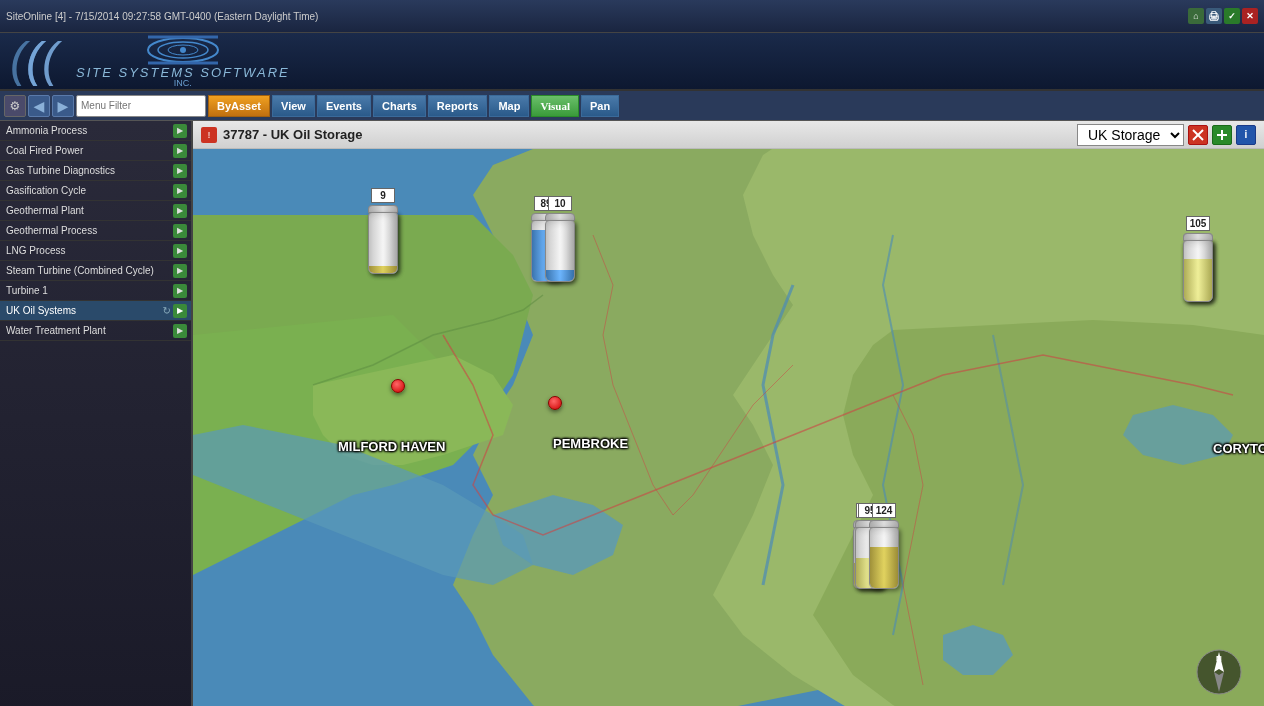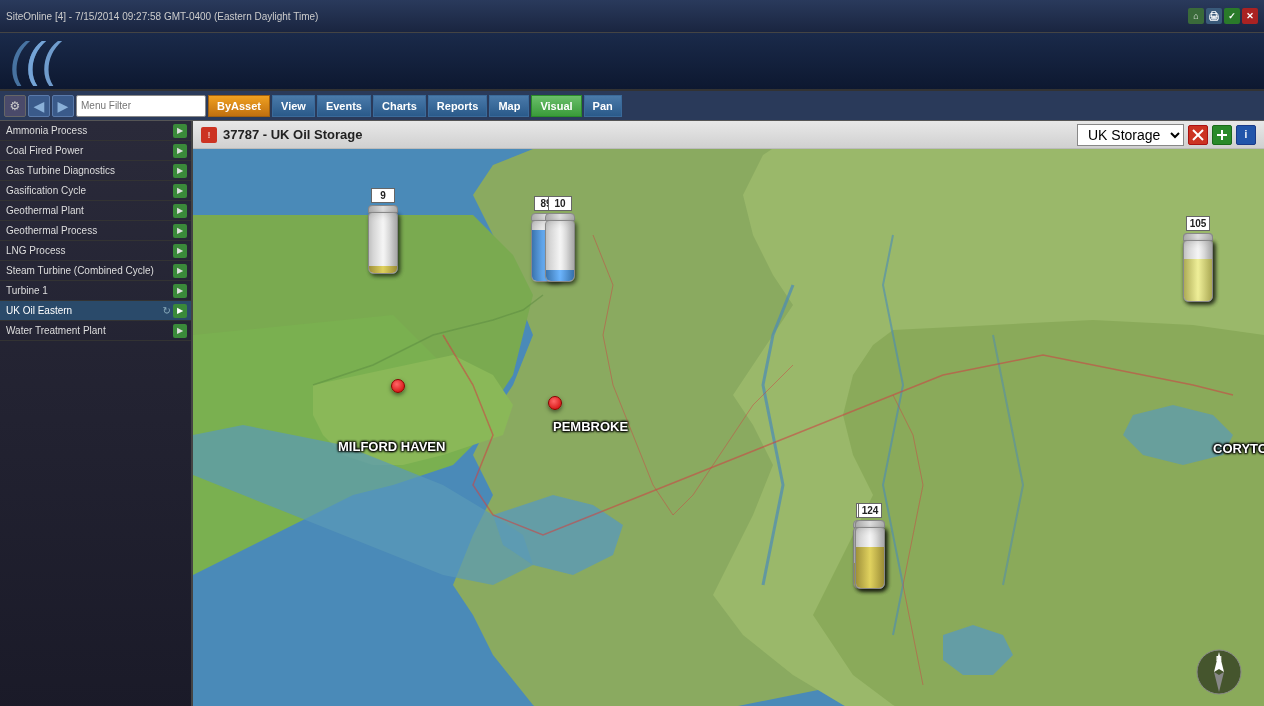--- a/index.html
+++ b/index.html
@@ -111,21 +111,21 @@
       padding: 4px 8px;
       border: 1px solid #888;
       border-radius: 0;
       cursor: pointer;
       font-size: 11px;
       font-weight: bold;
       display: flex; align-items: center;
     }
     .nav-btn.orange { background: linear-gradient(to bottom, #f0a020, #c07010); color: white; border-color: #a06010; }
     .nav-btn.blue { background: linear-gradient(to bottom, #4a7aaa, #2a5a8a); color: white; border-color: #3a6a9a; }
-    .nav-btn.active { background: linear-gradient(to bottom, #6abf6a, #3a9a3a); color: white; border-color: #2a8a2a; }
+    .nav-btn.active { background: linear-gradient(to bottom, #6abf6a, #3a9a3a); color: white; border-color: #2a8a2a; font-family: Liberation Serif, serif; }
 
     
     #main {
       display: flex;
       height: calc(706px - 22px - 58px - 30px);
     }
 
     
     #sidebar {
       width: 193px;
@@ -322,20 +322,34 @@
 </div>
 
 <div id="header">
   <div id="logo-area">
 
     <svg class="logo-waves" viewBox="0 0 60 50">
       <text x="2" y="40" font-size="48" fill="#5588bb" font-style="italic" opacity="0.8">((</text>
       <text x="18" y="40" font-size="48" fill="#7aaadd" font-style="italic" opacity="0.9">((</text>
     </svg>
 
+    <div class="logo-text-area">
+      <svg class="logo-signal" viewBox="0 0 80 30">
+        <ellipse cx="40" cy="15" rx="35" ry="12" fill="none" stroke="#4488cc" stroke-width="2"></ellipse>
+        <ellipse cx="40" cy="15" rx="25" ry="8" fill="none" stroke="#4488cc" stroke-width="1.5"></ellipse>
+        <ellipse cx="40" cy="15" rx="15" ry="5" fill="none" stroke="#4488cc" stroke-width="1"></ellipse>
+        <circle cx="40" cy="15" r="3" fill="#4488cc"></circle>
+        <line x1="5" y1="2" x2="75" y2="2" stroke="#3366aa" stroke-width="3"></line>
+        <line x1="5" y1="28" x2="75" y2="28" stroke="#3366aa" stroke-width="3"></line>
+      </svg>
+      <div class="logo-brand">
+        <span style="color:#8ab8d8;">Site</span> <span style="color:#8ab8d8;">Systems</span> <span style="color:#8ab8d8;">Software</span>
+      </div>
+      <div class="logo-inc">INC.</div>
+    </div>
   </div>
 </div>
 
 <div id="toolbar">
   <div class="toolbar-gear">⚙</div>
   <div class="toolbar-arrow">◀</div>
   <div class="toolbar-arrow">▶</div>
   <input id="menu-filter" type="text" placeholder="Menu Filter" style="">
 
   <div class="nav-btn orange">ByAsset</div>
@@ -382,21 +396,21 @@
     <div class="sidebar-item">
       <span>Steam Turbine (Combined Cycle)</span>
       <span class="sidebar-indicator green">▶</span>
     </div>
     <div class="sidebar-item">
       <span>Turbine 1</span>
       <span class="sidebar-indicator green">▶</span>
     </div>
     <div class="sidebar-item active">
       <span class="sidebar-refresh">↻</span>
-      <span>UK Oil Eastern</span>
+      <span>UK Oil Systems</span>
       <span class="sidebar-indicator green">▶</span>
     </div>
     <div class="sidebar-item">
       <span>Water Treatment Plant</span>
       <span class="sidebar-indicator green">▶</span>
     </div>
   </div>
 
   <div id="map-area">
 
@@ -546,21 +560,21 @@
           <div class="tank-widget" style="margin-left:2px; margin-top:38px;">
             <div class="tank-label">10</div>
             <div class="tank-top"></div>
             <div class="tank-body">
               <div class="tank-fill blue" style="height:18%;"></div>
             </div>
           </div>
         </div>
       </div>
       <div class="location-dot" style="left:355px; top:247px;"></div>
-      <div class="location-label" style="left:360px; top:270px;">PEMBROKE</div>
+      <div class="location-label" style="left:360px; top:287px;">PEMBROKE</div>
 
       <div style="position:absolute; left:990px; top:153px;">
         <div style="display:flex; gap:3px; align-items:flex-end;">
 
           <div class="tank-widget">
             <div class="tank-label">105</div>
             <div class="tank-top"></div>
             <div class="tank-body">
               <div class="tank-fill light-yellow" style="height:70%;"></div>
             </div>
@@ -606,21 +620,21 @@
           </div>
 
           <div class="tank-widget" style="margin-left:2px;">
             <div class="tank-label">95</div>
             <div class="tank-top"></div>
             <div class="tank-body">
               <div class="tank-fill light-yellow" style="height:50%;"></div>
             </div>
           </div>
 
-          <div class="tank-widget" style="margin-left:2px; margin-top:-15px;">
+          <div class="tank-widget" style="margin-left:16px; margin-top:-15px;">
             <div class="tank-label">124</div>
             <div class="tank-top"></div>
             <div class="tank-body">
               <div class="tank-fill yellow" style="height:68%;"></div>
             </div>
           </div>
         </div>
       </div>
 
       <div id="compass">

